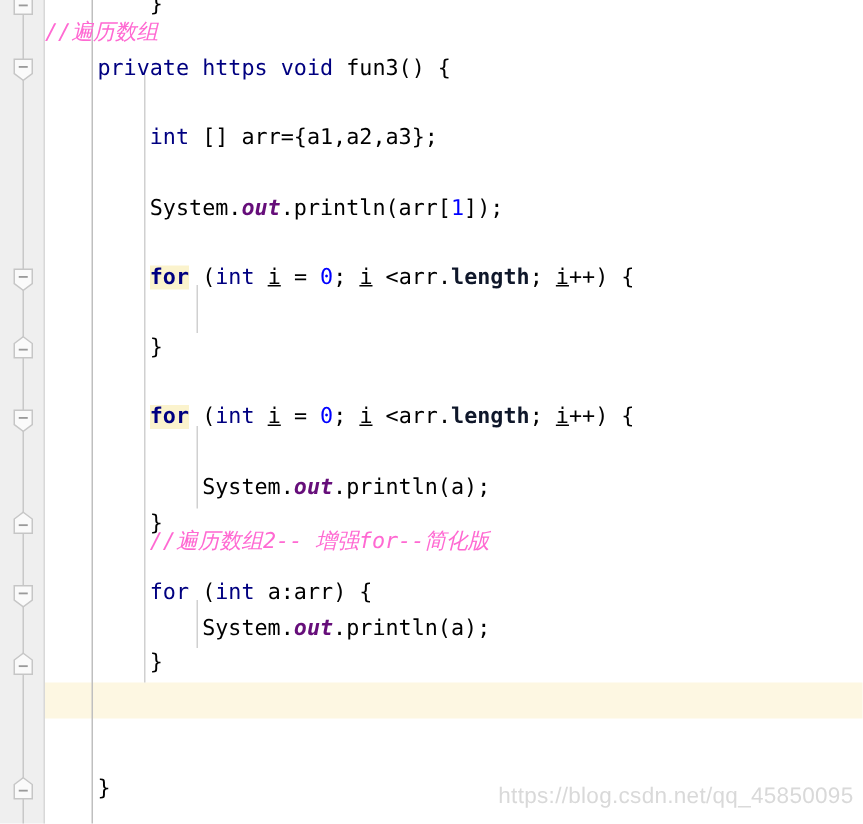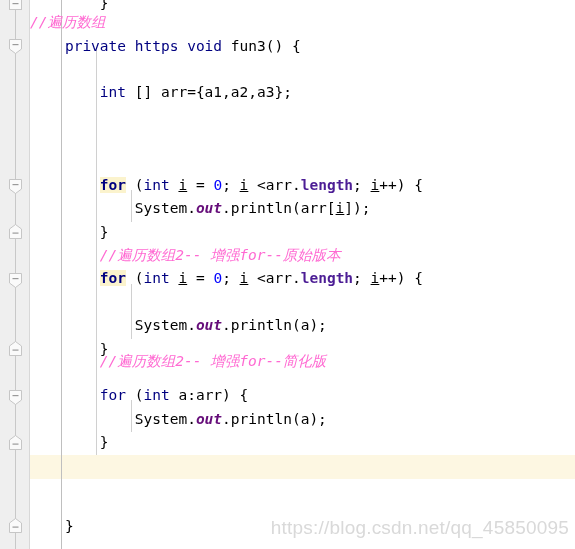--- a/index.html
+++ b/index.html
@@ -94,31 +94,31 @@
     z-index: 3;
     color: #000000;
   }
 
   
   .kw       { color: #000080; font-weight: normal; }
   .kw-hl    { color: #000080; font-weight: bold; background: #fbf3cd; }
   .num      { color: #0000ff; }
   .cmt      { color: #ff69d2; font-style: italic; }
   .field    { color: #660e7a; font-weight: bold; font-style: italic; }
-  .prop     { color: #4c1d95; font-weight: bold; }
+  .prop     { color: #0f172a; font-weight: bold; }
   .ident-u  { color: #000000; text-decoration: underline; }
   .plain    { color: #000000; }
 
   
   .watermark {
     position: absolute;
     right: 6px;
     bottom: 10px;
     font-family: "Liberation Sans", sans-serif;
-    font-size: 19px;
+    font-size: 15px;
     color: #d9d9d9;
     letter-spacing: 0.2px;
     z-index: 5;
     white-space: nowrap;
     margin-top: 44px;
   }
 </style>
 </head>
 <body>
 
@@ -204,29 +204,28 @@
     <div class="line" style="top:-8px"><span class="plain">        }</span></div>
 
     <div class="line" style="top:11px"><span class="cmt">//遍历数组</span></div>
 
     <div class="line" style="top:35px"><span class="plain">    </span><span class="kw">private</span><span class="plain"> </span><span class="kw">https</span><span class="plain"> </span><span class="kw">void</span><span class="plain"> fun3() {</span></div>
 
 
     <div class="line" style="top:81px"><span class="plain">        </span><span class="kw">int</span><span class="plain"> [] arr={a1,a2,a3};</span></div>
 
 
+    <div class="line" style="top:128px"><span class="plain">        System.</span><span class="field">out</span><span class="plain">.println(arr[</span><span class="num">1</span><span class="plain">]);</span></div>
 
 
     <div class="line" style="top:174px"><span class="plain">        </span><span class="kw-hl">for</span><span class="plain"> (</span><span class="kw">int</span><span class="plain"> </span><span class="ident-u">i</span><span class="plain"> = </span><span class="num">0</span><span class="plain">; </span><span class="ident-u">i</span><span class="plain"> &lt;arr.</span><span class="prop">length</span><span class="plain">; </span><span class="ident-u">i</span><span class="plain">++) {</span></div>
 
-    <div class="line" style="top:197px"><span class="plain">            System.</span><span class="field">out</span><span class="plain">.println(arr[</span><span class="ident-u">i</span><span class="plain">]);</span></div>
 
     <div class="line" style="top:221px"><span class="plain">        }</span></div>
 
-    <div class="line" style="top:244px"><span class="plain">        </span><span class="cmt">//遍历数组2-- 增强for--原始版本</span></div>
 
     <div class="line" style="top:267px"><span class="plain">        </span><span class="kw-hl">for</span><span class="plain"> (</span><span class="kw">int</span><span class="plain"> </span><span class="ident-u">i</span><span class="plain"> = </span><span class="num">0</span><span class="plain">; </span><span class="ident-u">i</span><span class="plain"> &lt;arr.</span><span class="prop">length</span><span class="plain">; </span><span class="ident-u">i</span><span class="plain">++) {</span></div>
 
 
     <div class="line" style="top:314px"><span class="plain">            System.</span><span class="field">out</span><span class="plain">.println(a);</span></div>
 
     <div class="line" style="top:338px"><span class="plain">        }</span></div>
 
     <div class="line" style="top:350px"><span class="plain">        </span><span class="cmt">//遍历数组2-- 增强for--简化版</span></div>
 

